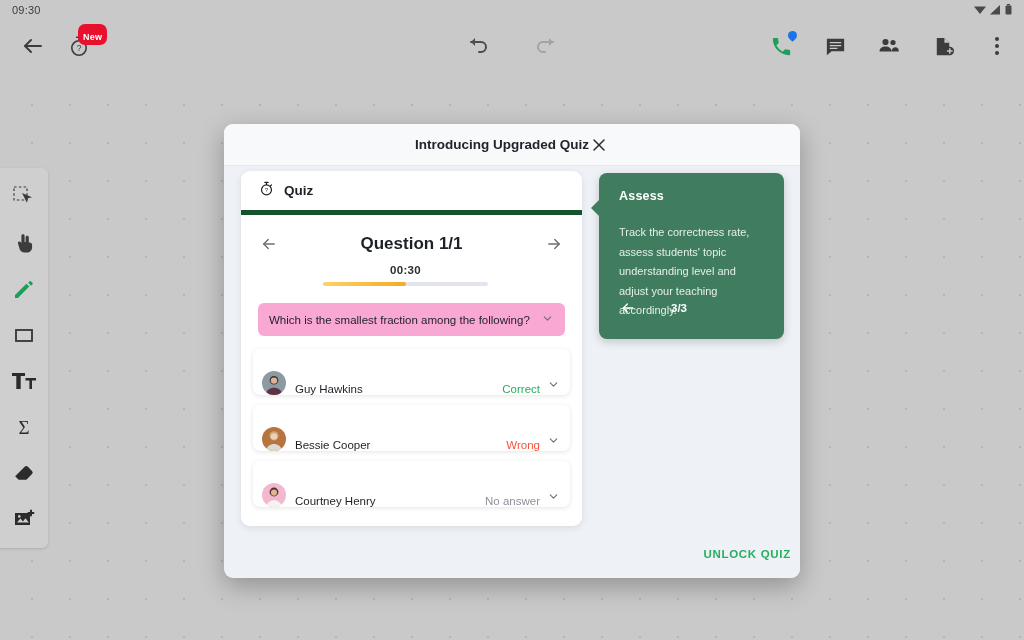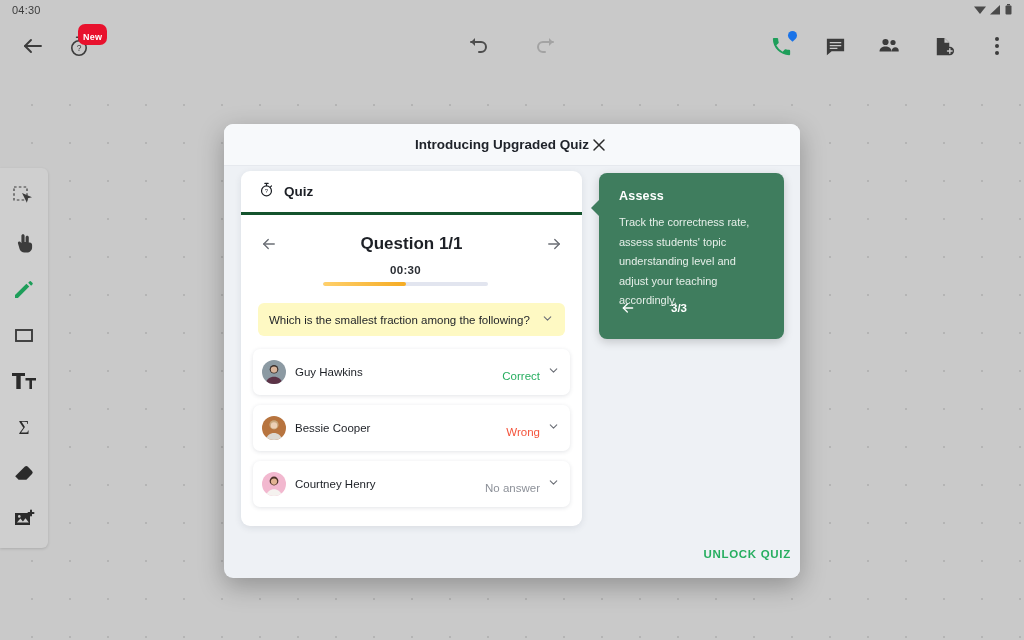--- a/index.html
+++ b/index.html
@@ -96,51 +96,51 @@
   .quiz-card {
     position: absolute; left: 241px; top: 171px;
     width: 341px; height: 355px;
     background: #ffffff;
     border-radius: 9px;
     box-shadow: 0 2px 7px rgba(40,50,70,.10);
     overflow: hidden;
   }
   .quiz-head {
     height: 44px; display: flex; align-items: center; gap: 9px;
-    padding: 0 17px; border-bottom: 3px solid #14532d;
+    padding: 0 17px; border-bottom: 5px solid #14532d;
   }
   .quiz-head-label { font-size: 13.5px; font-weight: bold; color: #1d2026; }
 
   .qnav { display: flex; align-items: center; justify-content: space-between; padding: 18px 17px 0 17px; }
   .qnav-title { font-size: 17px; font-weight: bold; color: #1d2026; }
   .arrow-btn { cursor: pointer; width: 22px; height: 22px; display:flex; align-items:center; justify-content:center; }
 
   .timer-wrap { padding: 9px 12px 0 0; display: flex; flex-direction: column; align-items: center; }
   .timer-text { font-size: 11.5px; font-weight: bold; color: #2a2d33; letter-spacing: .3px; }
   .timer-bar {
     margin-top: 6px; width: 165px; height: 4px; border-radius: 3px;
     background: #e2e5ef; overflow: hidden;
   }
   .timer-fill { height: 100%; width: 50%; border-radius: 3px;
     background: linear-gradient(90deg,#ffd06b,#f5ab23); }
 
   .question-box {
     margin: 17px 17px 0 17px; height: 33px;
-    background: #fef9c3; border-radius: 6px;
+    background: #f9a8d4; border-radius: 6px;
     display: flex; align-items: center; justify-content: space-between;
     padding: 0 11px 0 11px;
     cursor: pointer;
   }
   .question-text { font-size: 11.5px; color: #1d2026; }
 
   .students { margin: 13px 12px 0 12px; display: flex; flex-direction: column; gap: 10px; }
   .student-row {
     height: 46px; background: #fff; border-radius: 7px;
     box-shadow: 0 1px 4px rgba(40,50,70,.13);
-    display: flex; align-items: center; padding: 0 10px 0 9px;
+    display: flex; align-items: flex-end; padding: 0 10px 0 9px;
     cursor: pointer;
   }
   .avatar { width: 24px; height: 24px; border-radius: 50%; overflow: hidden; flex: 0 0 auto; }
   .student-name { font-size: 11.5px; color: #1d2026; margin-left: 9px; flex: 1 1 auto; }
   .student-status { font-size: 11.5px; margin-right: 7px; margin-top: 8px; }
   .st-correct { color: #27ae60; }
   .st-noanswer { color: #8d9199; }
   .st-wrong { color: #f4543c; }
 
   
@@ -151,21 +151,21 @@
     border-radius: 8px;
     padding: 16px 16px 0 20px;
     color: #ffffff;
     box-shadow: 0 3px 10px rgba(0,0,0,.18);
   }
   .tooltip:before {
     content: ""; position: absolute; left: -8px; top: 26px;
     border-top: 9px solid transparent; border-bottom: 9px solid transparent;
     border-right: 9px solid #3f7d5e;
   }
-  .tip-title { font-size: 12.5px; font-weight: bold; margin-bottom: 10px; letter-spacing: .2px; }
+  .tip-title { font-size: 12.5px; font-weight: bold; margin-bottom: 20px; letter-spacing: .2px; }
   .tip-body { font-size: 11px; line-height: 1.78; color: #e6efe9; }
   .tip-foot { position: absolute; left: 20px; right: 20px; bottom: 22px;
               display: flex; align-items: center; gap: 34px; }
   .tip-count { font-size: 11.5px; font-weight: bold; color: #fff; }
   .tip-back { cursor: pointer; width: 18px; height: 18px; display:flex; align-items:center; justify-content:center;}
 
   .modal-footer {
     position: absolute; left: 11px; bottom: 0; width: 576px; height: 48px;
     background: #eef1f5;
     display: flex; align-items: center; justify-content: flex-end;
@@ -176,21 +176,21 @@
     letter-spacing: .7px; cursor: pointer; background: none; border: none;
     font-family: "Liberation Sans", sans-serif;
   }
 </style>
 </head>
 <body>
 
 <div id="app">
 
   <div class="statusbar">
-    <span class="clock">04:30</span>
+    <span class="clock">09:30</span>
     <span class="status-icons">
       <span>
         <svg width="12" height="10" viewBox="0 0 12 10">
             <path d="M0 1.5 L12 1.5 L6 9 Z" fill="#4a4a4a"></path>
           </svg>
       </span>
       <span>
         <svg width="11" height="10" viewBox="0 0 11 10">
             <path d="M10 0 L10 9.5 L0 9.5 Z" fill="#4a4a4a"></path>
           </svg>

